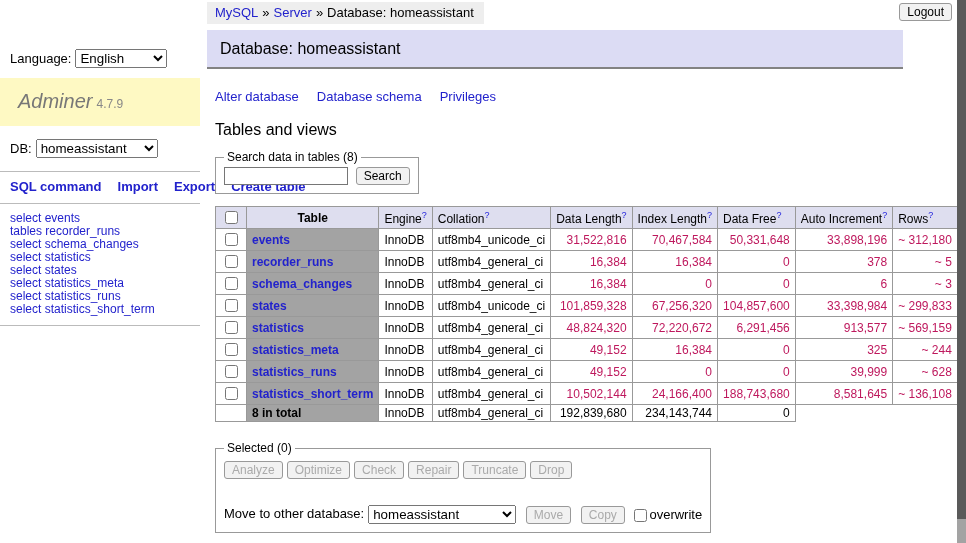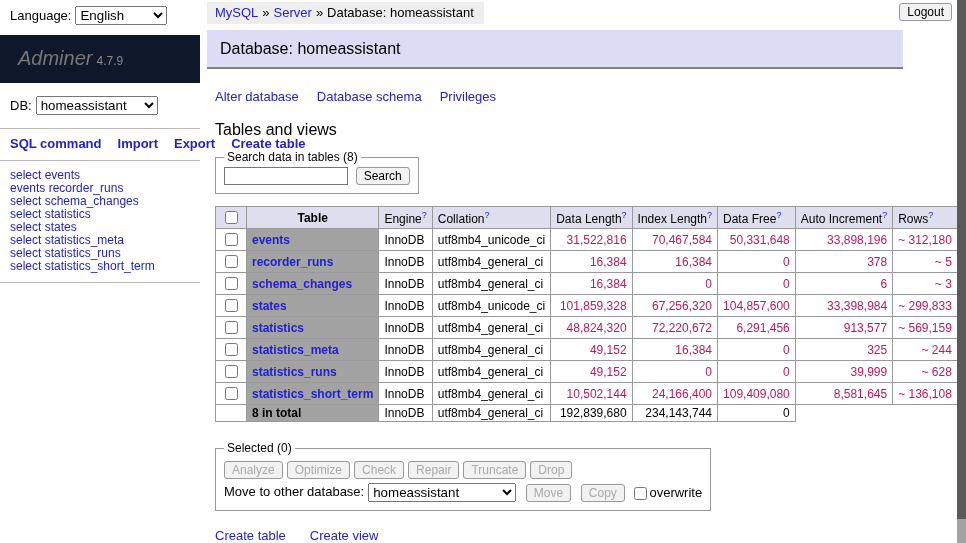--- a/index.html
+++ b/index.html
@@ -6,23 +6,23 @@
   html,body { margin:0; padding:0; }
   body {
     width:966px; height:543px; overflow:hidden; position:relative;
     background:#fff; font-family:"Liberation Sans","DejaVu Sans",sans-serif;
     font-size:13px; color:#000;
   }
   a { color:#2222cc; text-decoration:none; }
 
   
   #sidebar { position:absolute; left:0; top:0; width:200px; height:100%; background:#fff; }
-  .lang-row { padding:6px 0 6px 10px; }
+  .lang-row { padding:6px 0 6px 10px;margin-top:43px; }
   .lang-row select { width:92px; margin-left:4px; }
-  h1.brand { margin:4px 0 0; background:#0f172a; padding:12px 0 13px 18px;
+  h1.brand { margin:4px 0 0; background:#fef9c3; padding:12px 0 13px 18px;
     font-size:20px; font-weight:normal; }
   h1.brand a { font-style:italic; color:#777; }
   h1.brand .ver { font-size:12px; color:#888; margin-left:4px; }
   .db-row { padding:13px 0 13px 10px; border-bottom:1px solid #bbb; }
   .db-row select { width:122px; margin-left:4px; }
   .sidebar-actions { padding:7px 10px 8px 10px; border-bottom:1px solid #bbb; line-height:16px; }
   .sidebar-actions a { font-weight:bold; margin-right:16px; white-space:nowrap; }
   .table-links { padding:8px 0 9px 10px; border-bottom:1px solid #bbb; }
   .table-links a { display:block; font-size:12px; line-height:13px; }
 
@@ -60,21 +60,21 @@
   .c-name { width:116px; } .c-engine { width:46px; } .c-coll { width:96px; }
   .c-dlen { width:70px; } .c-ilen { width:70px; } .c-free { width:64px; }
   .c-ainc { width:78px; } .c-rows { width:62px; } .c-comm { width:56px; }
   sup.help { font-size:9px; }
   sup.help a { color:#2222dd; }
   .total-row th { font-weight:bold; }
   .total-row td.num { color:#000; }
 
   .selected-fieldset { margin-top:19px; }
   .selected-fieldset .btn-row button { margin:3px 4px 3px 0; }
-  .move-row { margin-top:1px; }
+  .move-row { margin-top:23px; }
   .move-row select { width:148px; margin:0 6px 0 4px; vertical-align:middle; }
   .move-row button { margin-right:6px; vertical-align:middle; }
   .move-row label { vertical-align:middle; }
   .move-row input[type=checkbox] { vertical-align:middle; margin:0 2px 0 0; }
 
   .footer-links { margin:17px 0 0 15px; }
   .footer-links a { margin-right:24px; }
 
   
   #scrollbar { position:absolute; right:0; top:0; width:9px; height:100%; background:#a3a3a3; }
@@ -89,21 +89,21 @@
   </div>
   <h1 class="brand">
     <a href="#">Adminer</a><span class="ver">4.7.9</span>
   </h1>
   <div class="db-row">
     <span>DB:</span><select><option>homeassistant</option></select>
   </div>
   <div class="sidebar-actions" id="sidebar-actions"><a href="#">SQL command</a><a href="#">Import</a><a href="#">Export</a><a href="#">Create table</a></div>
   <div class="table-links" id="sidebar-table-links">
       <a href="#">select events</a>
-      <a href="#">events recorder_runs</a>
+      <a href="#">tables recorder_runs</a>
       <a href="#">select schema_changes</a>
       <a href="#">select statistics</a>
       <a href="#">select states</a>
       <a href="#">select statistics_meta</a>
       <a href="#">select statistics_runs</a>
       <a href="#">select statistics_short_term</a>
     </div>
 </div>
 
 <div id="main">
@@ -221,21 +221,21 @@
           <td class="c-rows num"><a href="#">~ 628</a></td>
           <td class="c-comm"></td>
         </tr>
         <tr>
           <td class="c-check"><input type="checkbox" style=""></td>
           <th class="c-name"><a href="#" style="font-weight:bold">statistics_short_term</a></th>
           <td class="c-engine">InnoDB</td>
           <td class="c-coll">utf8mb4_general_ci</td>
           <td class="c-dlen num"><a href="#">10,502,144</a></td>
           <td class="c-ilen num"><a href="#">24,166,400</a></td>
-          <td class="c-free num"><a href="#">109,409,080</a></td>
+          <td class="c-free num"><a href="#">188,743,680</a></td>
           <td class="c-ainc num"><a href="#">8,581,645</a></td>
           <td class="c-rows num"><a href="#">~ 136,108</a></td>
           <td class="c-comm"></td>
         </tr>
         <tr class="total-row">
           <td class="c-check"></td>
           <th class="c-name">8 in total</th>
           <td class="c-engine">InnoDB</td>
           <td class="c-coll">utf8mb4_general_ci</td>
           <td class="c-dlen num">192,839,680</td>

